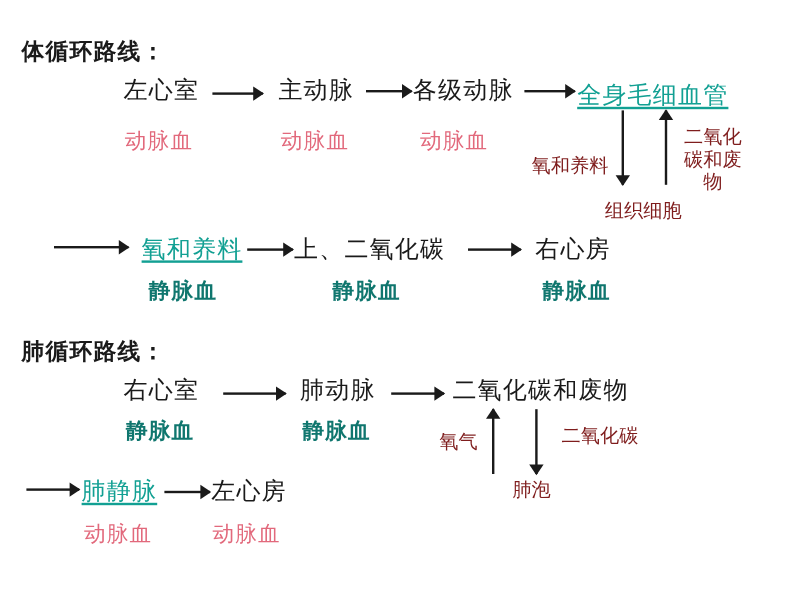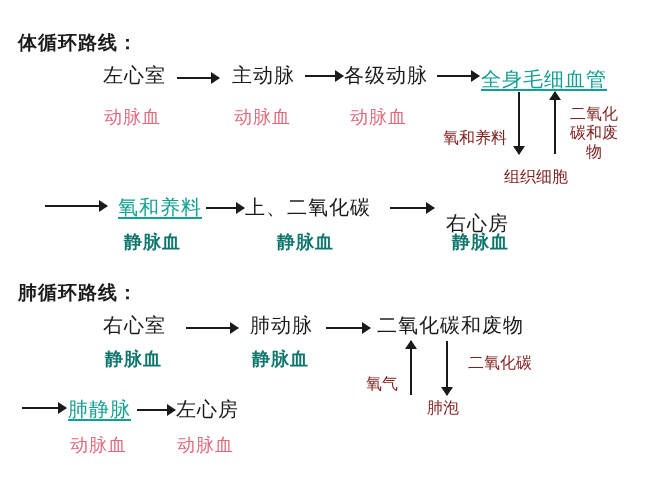--- a/index.html
+++ b/index.html
@@ -166,21 +166,21 @@
 </div>
 
 <div class="abs organ" style="left:245px; top:194px;">上、二氧化碳</div>
 <div class="abs blood-ven" style="left:277px; top:230px;">静脉血</div>
 
 <div class="harrow" style="left:390px; top:202px; width:44px;">
   <div class="shaft"></div>
     <div class="head"></div>
 </div>
 
-<div class="abs organ" style="left:446px; top:210px;">右心房</div>
+<div class="abs organ" style="left:446px; top:194px;">右心房</div>
 <div class="abs blood-ven" style="left:452px; top:230px;">静脉血</div>
 
 <div class="abs section-title" style="left:18px; top:280px;">肺循环路线：</div>
 
 <div class="abs organ" style="left:103px; top:312px;">右心室</div>
 <div class="abs blood-ven" style="left:105px; top:347px;">静脉血</div>
 
 <div class="harrow" style="left:186px; top:322px; width:52px;">
   <div class="shaft"></div>
     <div class="head"></div>
@@ -198,21 +198,21 @@
 
 <div class="varrow up" style="left:405px; top:341px; height:54px;">
   <div class="shaft"></div>
     <div class="head"></div>
 </div>
 <div class="varrow down" style="left:441px; top:341px; height:54px;">
   <div class="shaft"></div>
     <div class="head"></div>
 </div>
 
-<div class="abs small-label" style="left:359px; top:358px; width:46px;margin-top:16px;">氧气</div>
+<div class="abs small-label" style="left:359px; top:358px; width:46px;">氧气</div>
 
 <div class="abs small-label" style="left:457px; top:353px; width:86px;">二氧化碳</div>
 
 <div class="abs small-label" style="left:418px; top:398px; width:50px;">肺泡</div>
 
 <div class="harrow" style="left:22px; top:402px; width:44px;">
   <div class="shaft"></div>
     <div class="head"></div>
 </div>
 

